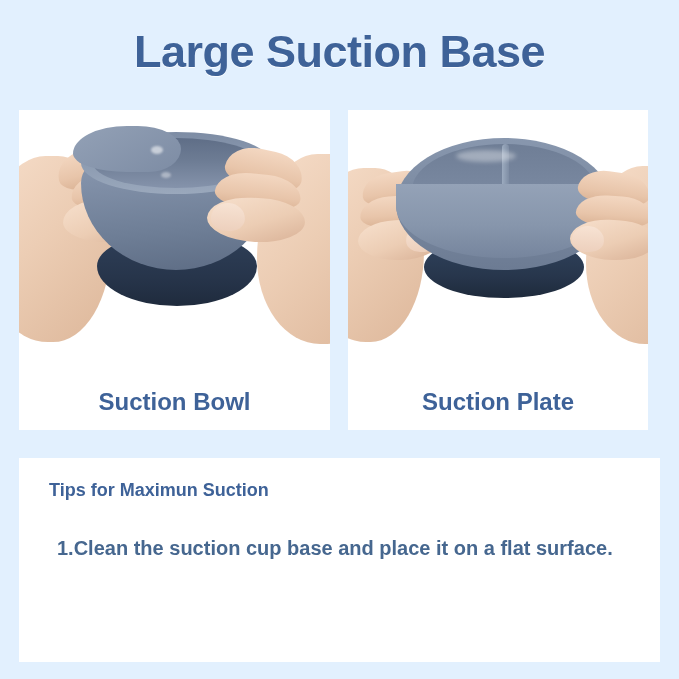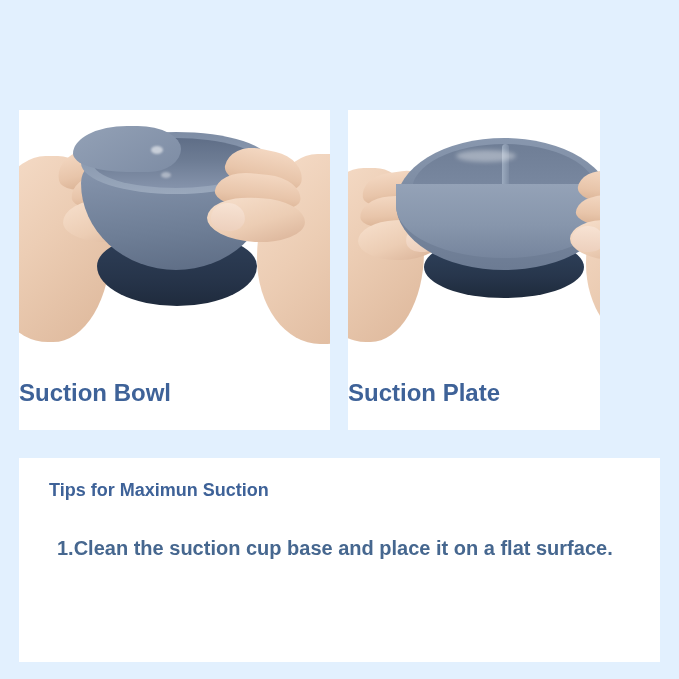--- a/index.html
+++ b/index.html
@@ -19,26 +19,27 @@
     color:#3e6298;
     text-shadow:0 1px 0 rgba(255,255,255,.8);
   }
 
   
   .photo-card{
     position:absolute;top:110px;height:320px;
     background:#ffffff;overflow:hidden;
   }
   .photo-card.left{left:19px;width:311px;}
-  .photo-card.right{left:348px;width:252px;}
+  .photo-card.right{left:348px;width:300px;}
 
   .stage{position:absolute;left:0;top:0;right:0;height:268px;overflow:hidden;}
 
   .caption{
-    position:absolute;left:0;bottom:23px;width:100%;
+    position:absolute;left:0;bottom:14px;width:100%;
+    text-align:center;
     font-size:24px;font-weight:bold;
     color:#3e6298;
     text-shadow:0 1px 0 rgba(255,255,255,.9);
   }
 
   
   .hand{position:absolute;}
   .palm{
     position:absolute;
     background:linear-gradient(135deg,#f6ddc9 0%,#eccdb4 45%,#ddb79a 100%);
@@ -146,20 +147,21 @@
   .tips-list li{
     font-size:20px;font-weight:bold;line-height:1.42;
     color:#46678f;
   }
 </style>
 </head>
 <body>
 
 <div id="page">
 
+  <div class="title">Large Suction Base</div>
 
   <div class="photo-card left">
     <div class="stage">
 
       <div class="hand">
         <div class="palm" style="left:-34px;top:46px;width:126px;height:186px;"></div>
         <div class="finger" style="left:38px;top:38px;width:74px;height:40px;transform:rotate(-14deg);"></div>
         <div class="finger" style="left:52px;top:62px;width:82px;height:36px;transform:rotate(-7deg);"></div>
         <div class="thumb" style="left:44px;top:88px;width:96px;height:44px;transform:rotate(-3deg);"></div>
         <div class="nail" style="left:102px;top:93px;width:34px;height:28px;transform:rotate(-4deg);"></div>

